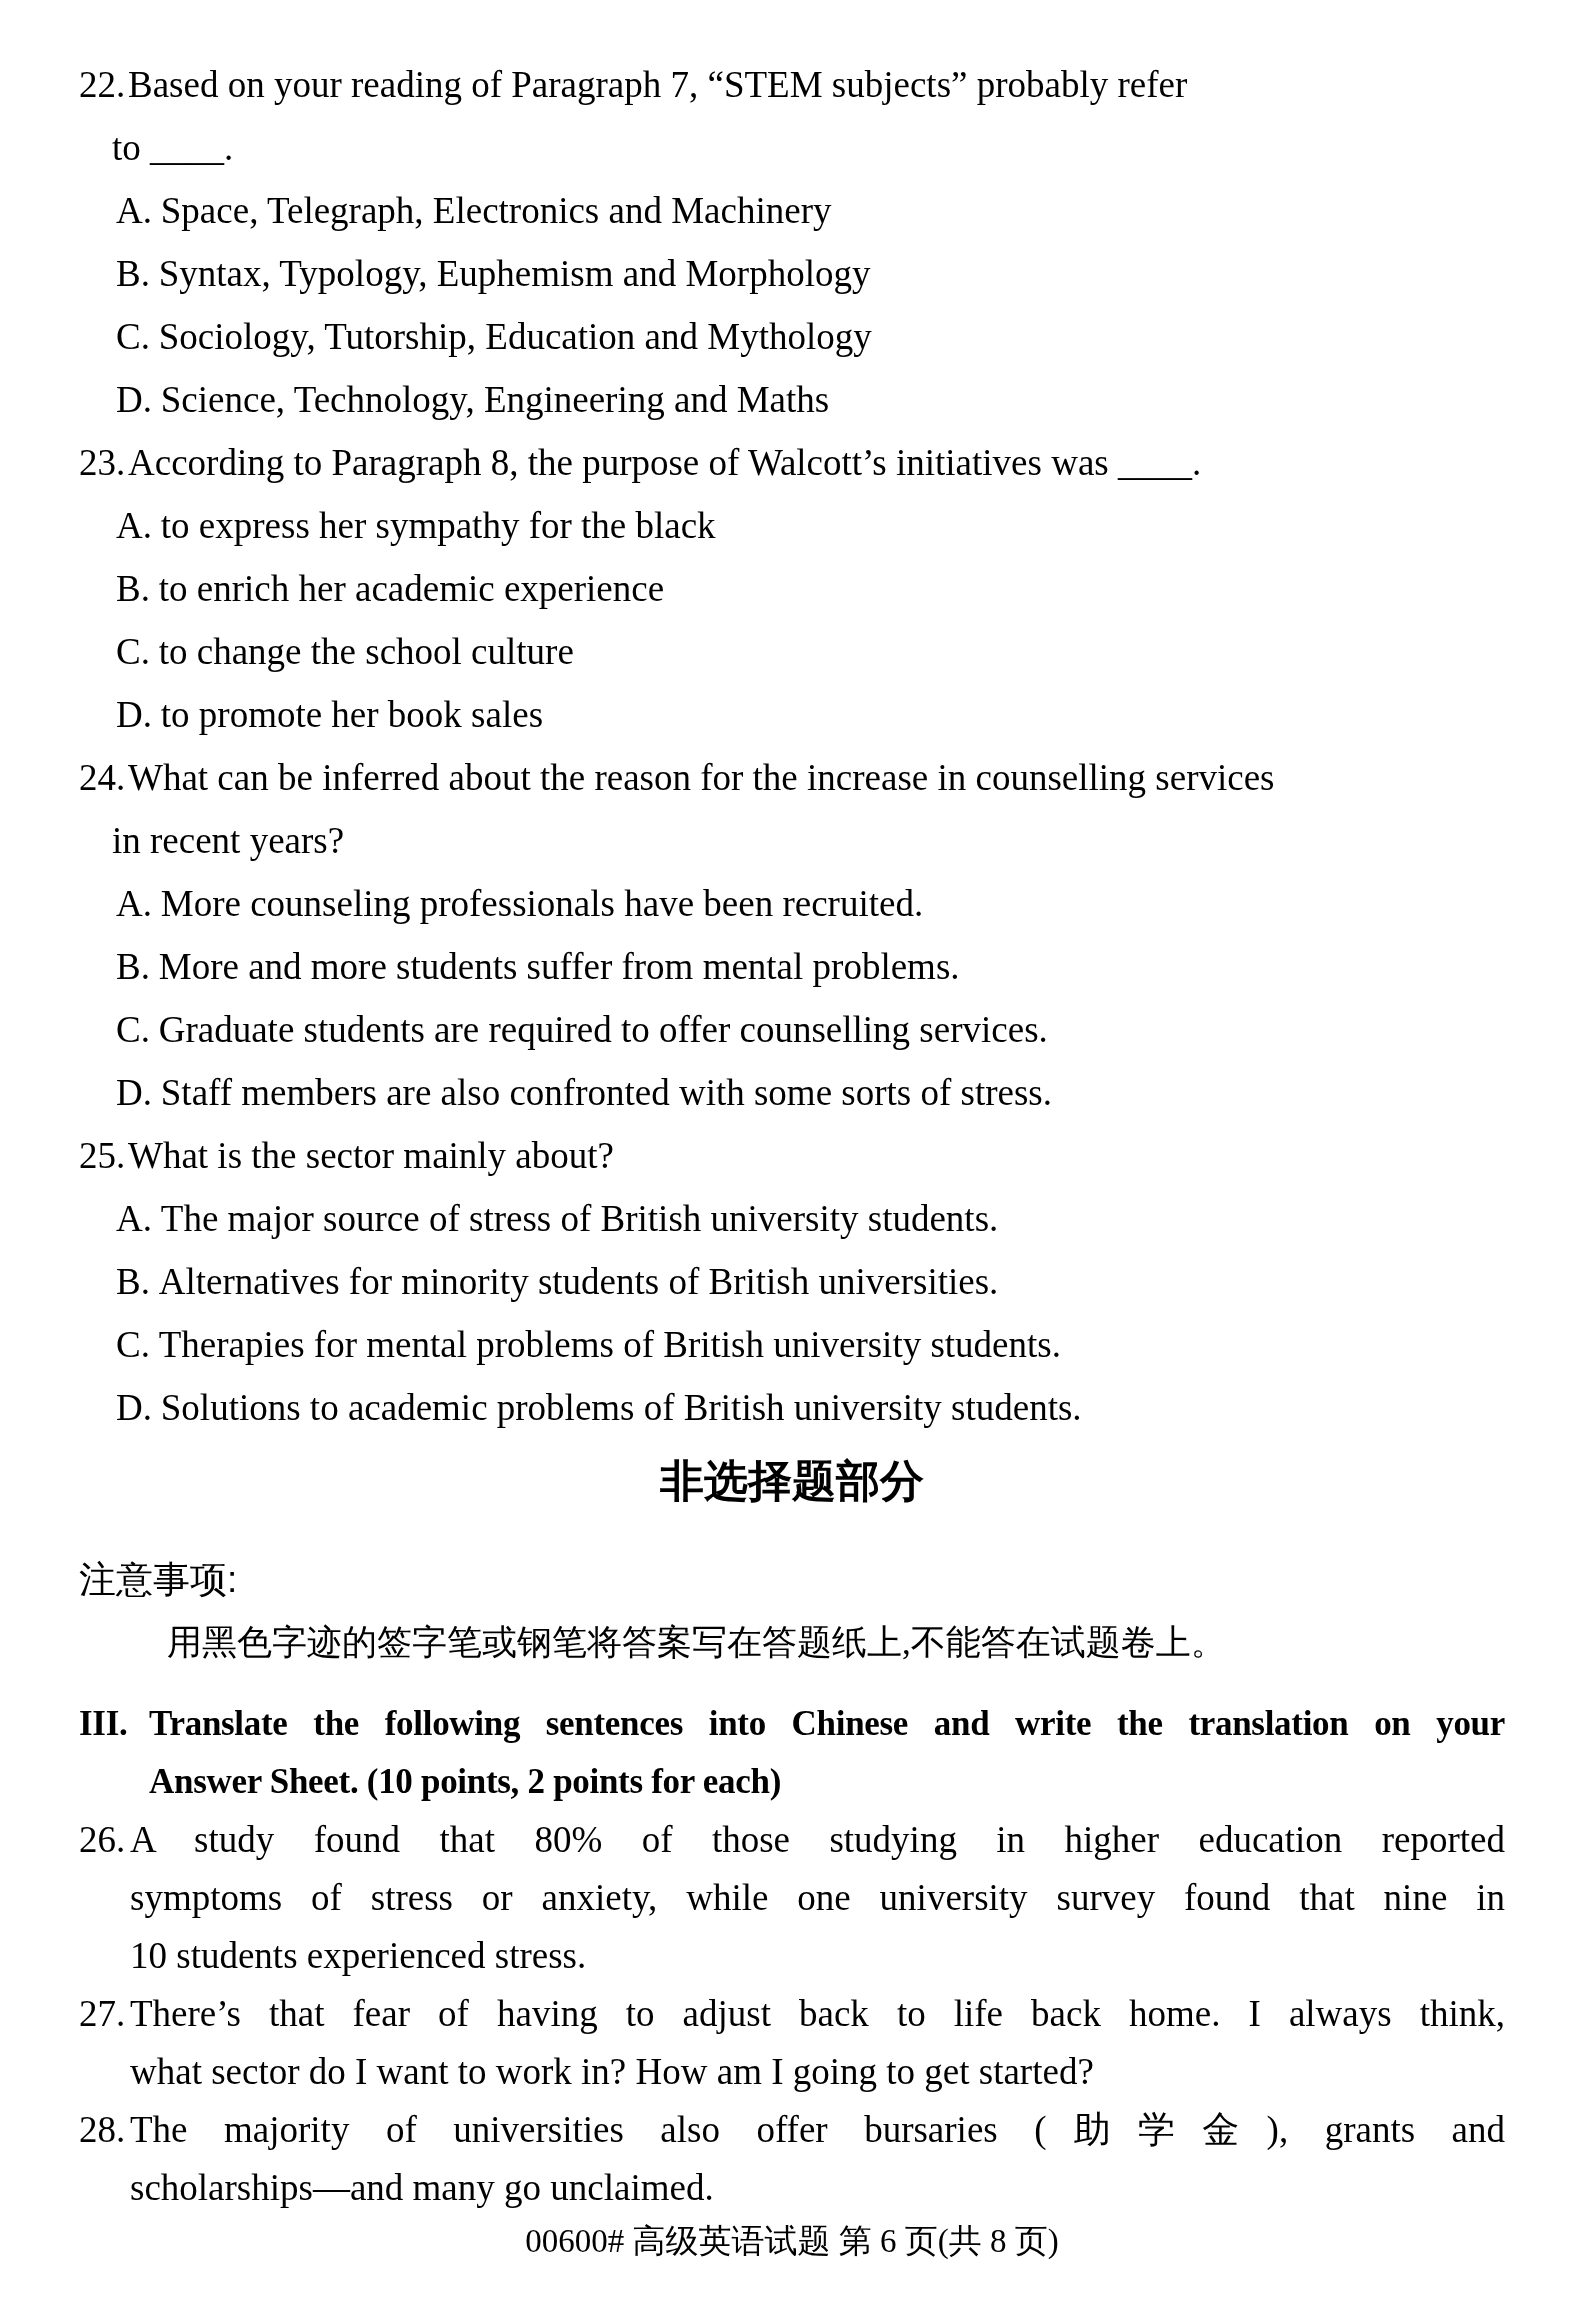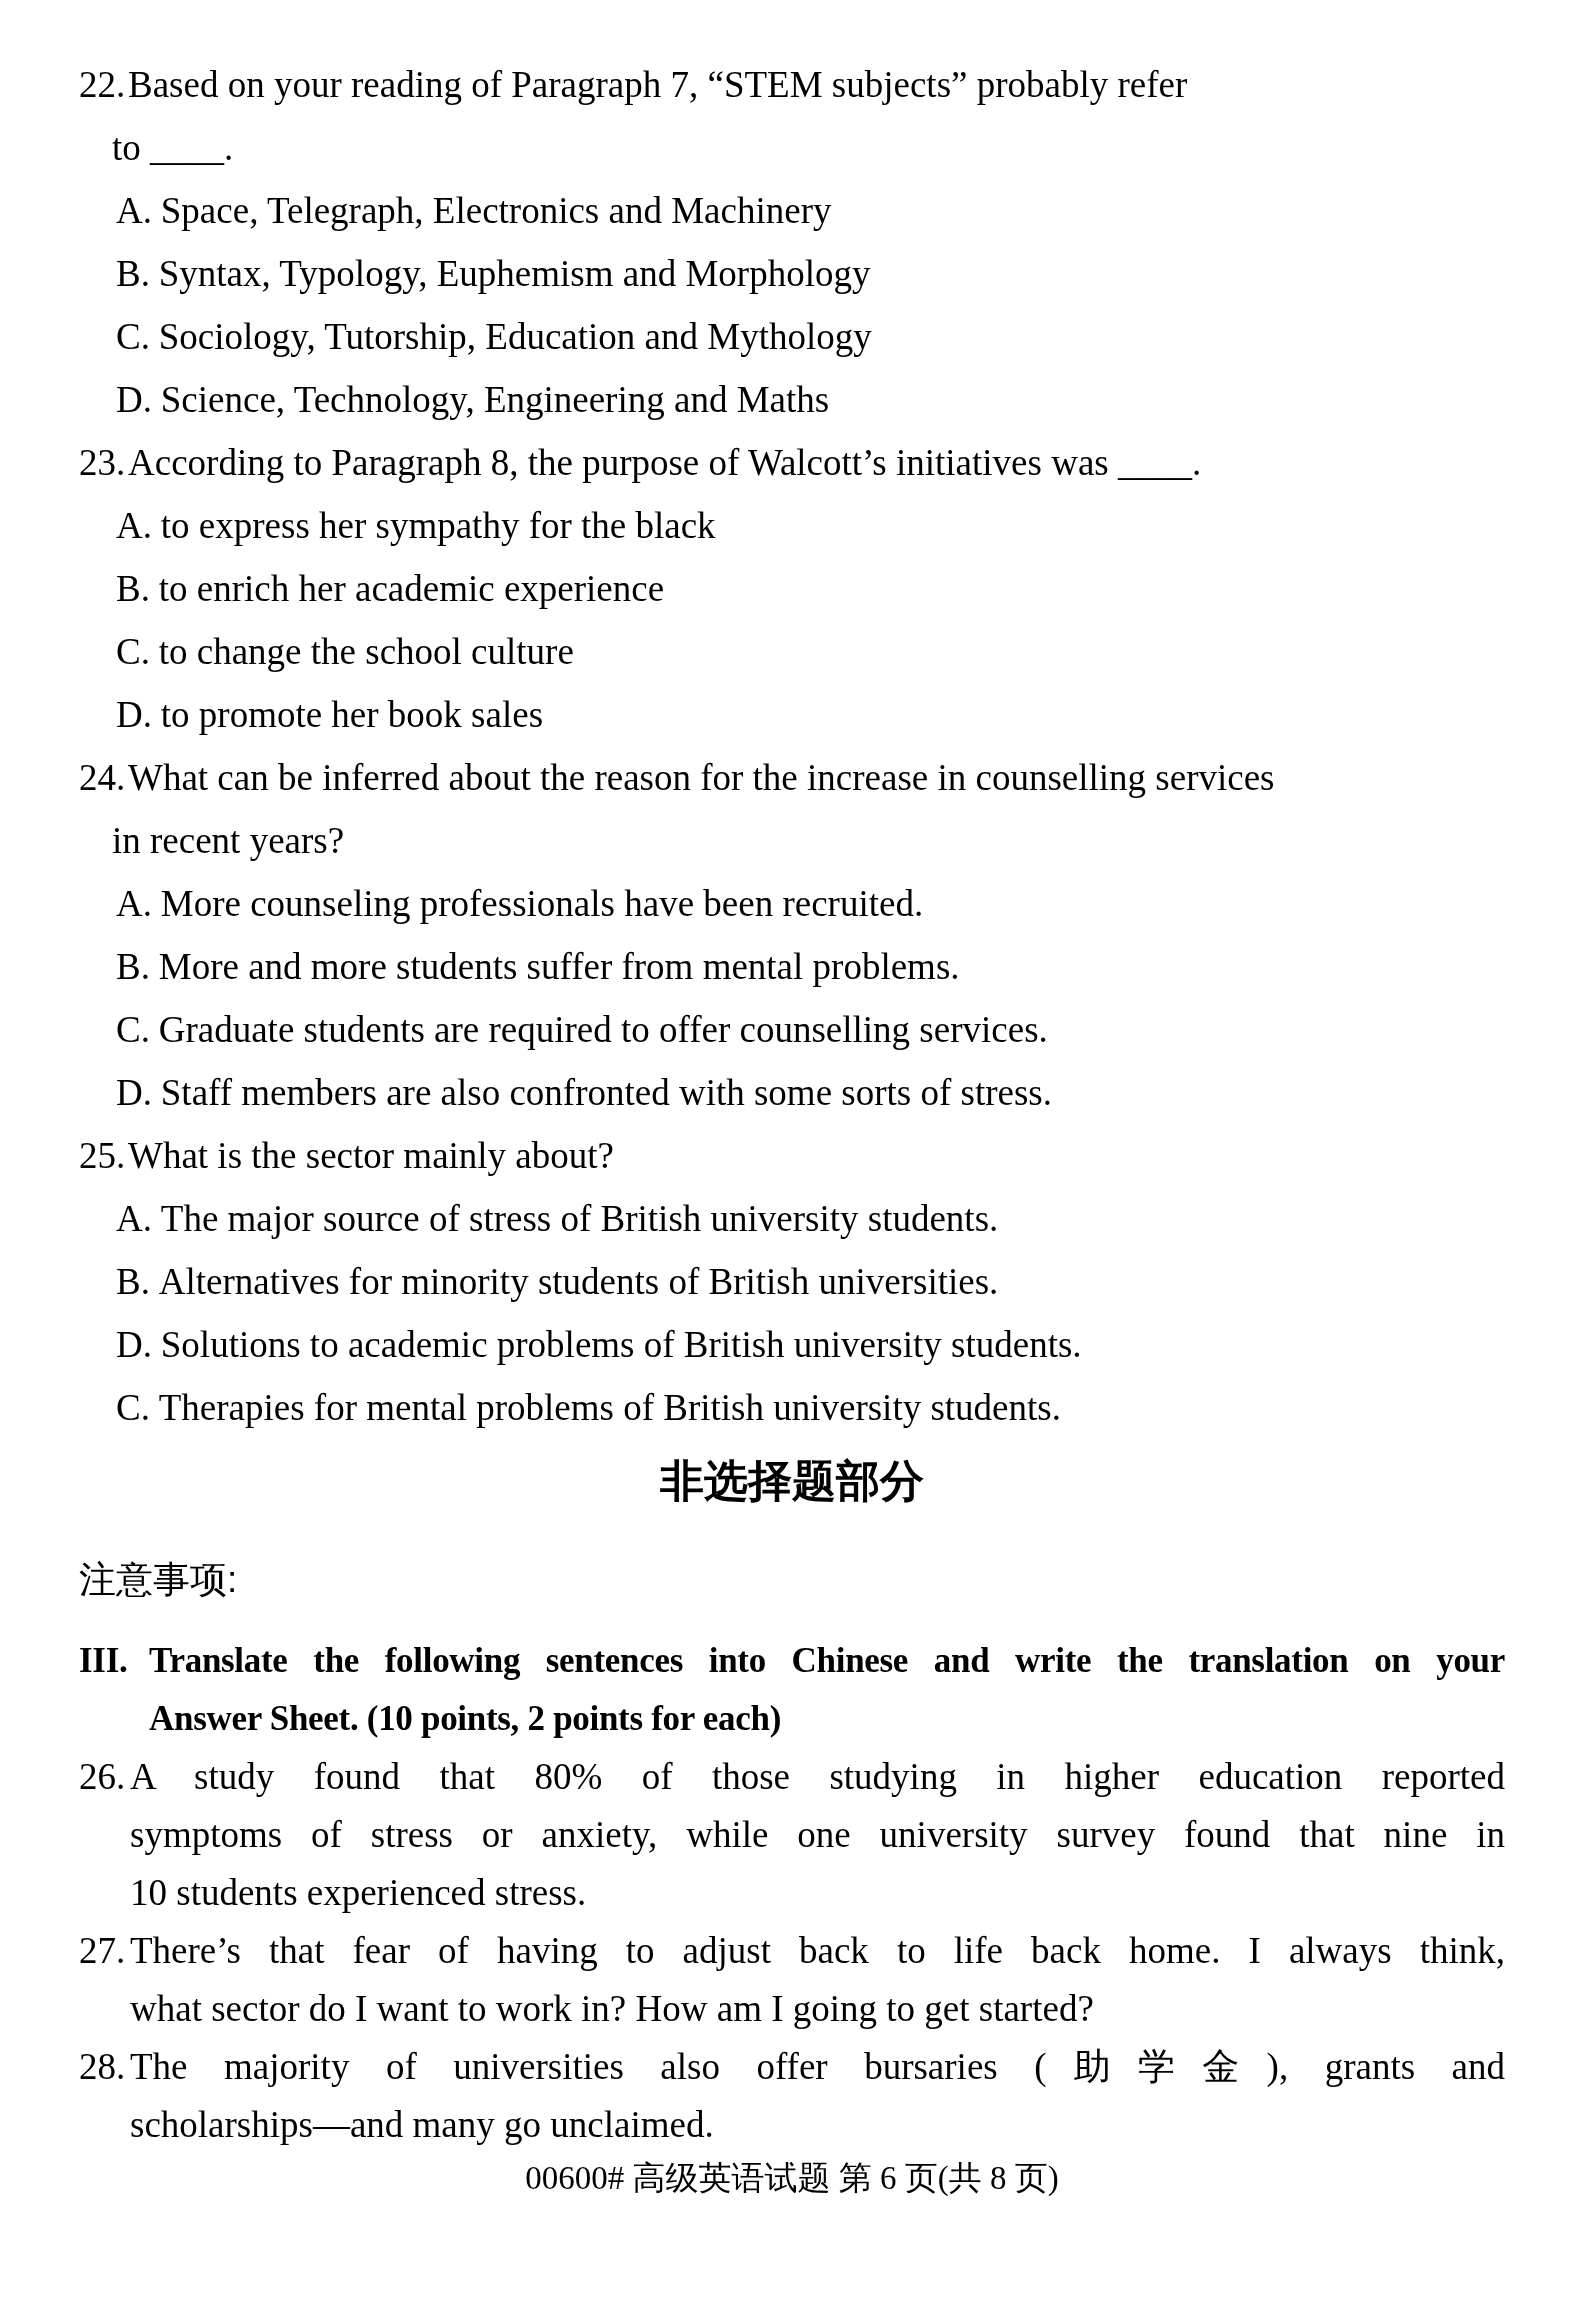--- a/index.html
+++ b/index.html
@@ -90,30 +90,31 @@
         <div class="opt"><span class="olabel">C.</span><span>Graduate students are required to offer counselling services.</span></div>
         <div class="opt"><span class="olabel">D.</span><span>Staff members are also confronted with some sorts of stress.</span></div>
       </div>
     </div>
 
     <div class="qblock">
       <div class="stem-first"><span class="qnum">25.</span><span>What is the sector mainly about?</span></div>
       <div class="opts">
         <div class="opt"><span class="olabel">A.</span><span>The major source of stress of British university students.</span></div>
         <div class="opt"><span class="olabel">B.</span><span>Alternatives for minority students of British universities.</span></div>
+        <div class="opt"><span class="olabel">C.</span><span>Therapies for mental problems of British university students.</span></div>
         <div class="opt"><span class="olabel">D.</span><span>Solutions to academic problems of British university students.</span></div>
-        <div class="opt"><span class="olabel">C.</span><span>Therapies for mental problems of British university students.</span></div>
       </div>
     </div>
 
   </div>
 
   <div class="section-header">非选择题部分</div>
 
   <div class="notes-label">注意事项:</div>
+  <div class="notes-text">用黑色字迹的签字笔或钢笔将答案写在答题纸上,不能答在试题卷上。</div>
 
   <div class="part3-heading">
     <div class="pline j"><span class="pnum">III.</span><span>Translate the following sentences into Chinese and write the translation on your</span></div>
     <div class="pline">Answer Sheet. (10 points, 2 points for each)</div>
   </div>
 
   <div class="titem">
     <div class="iline1 j"><span class="inum">26.</span><span>A study found that 80% of those studying in higher education reported</span></div>
     <div class="j">symptoms of stress or anxiety, while one university survey found that nine in</div>
     <div>10 students experienced stress.</div>

